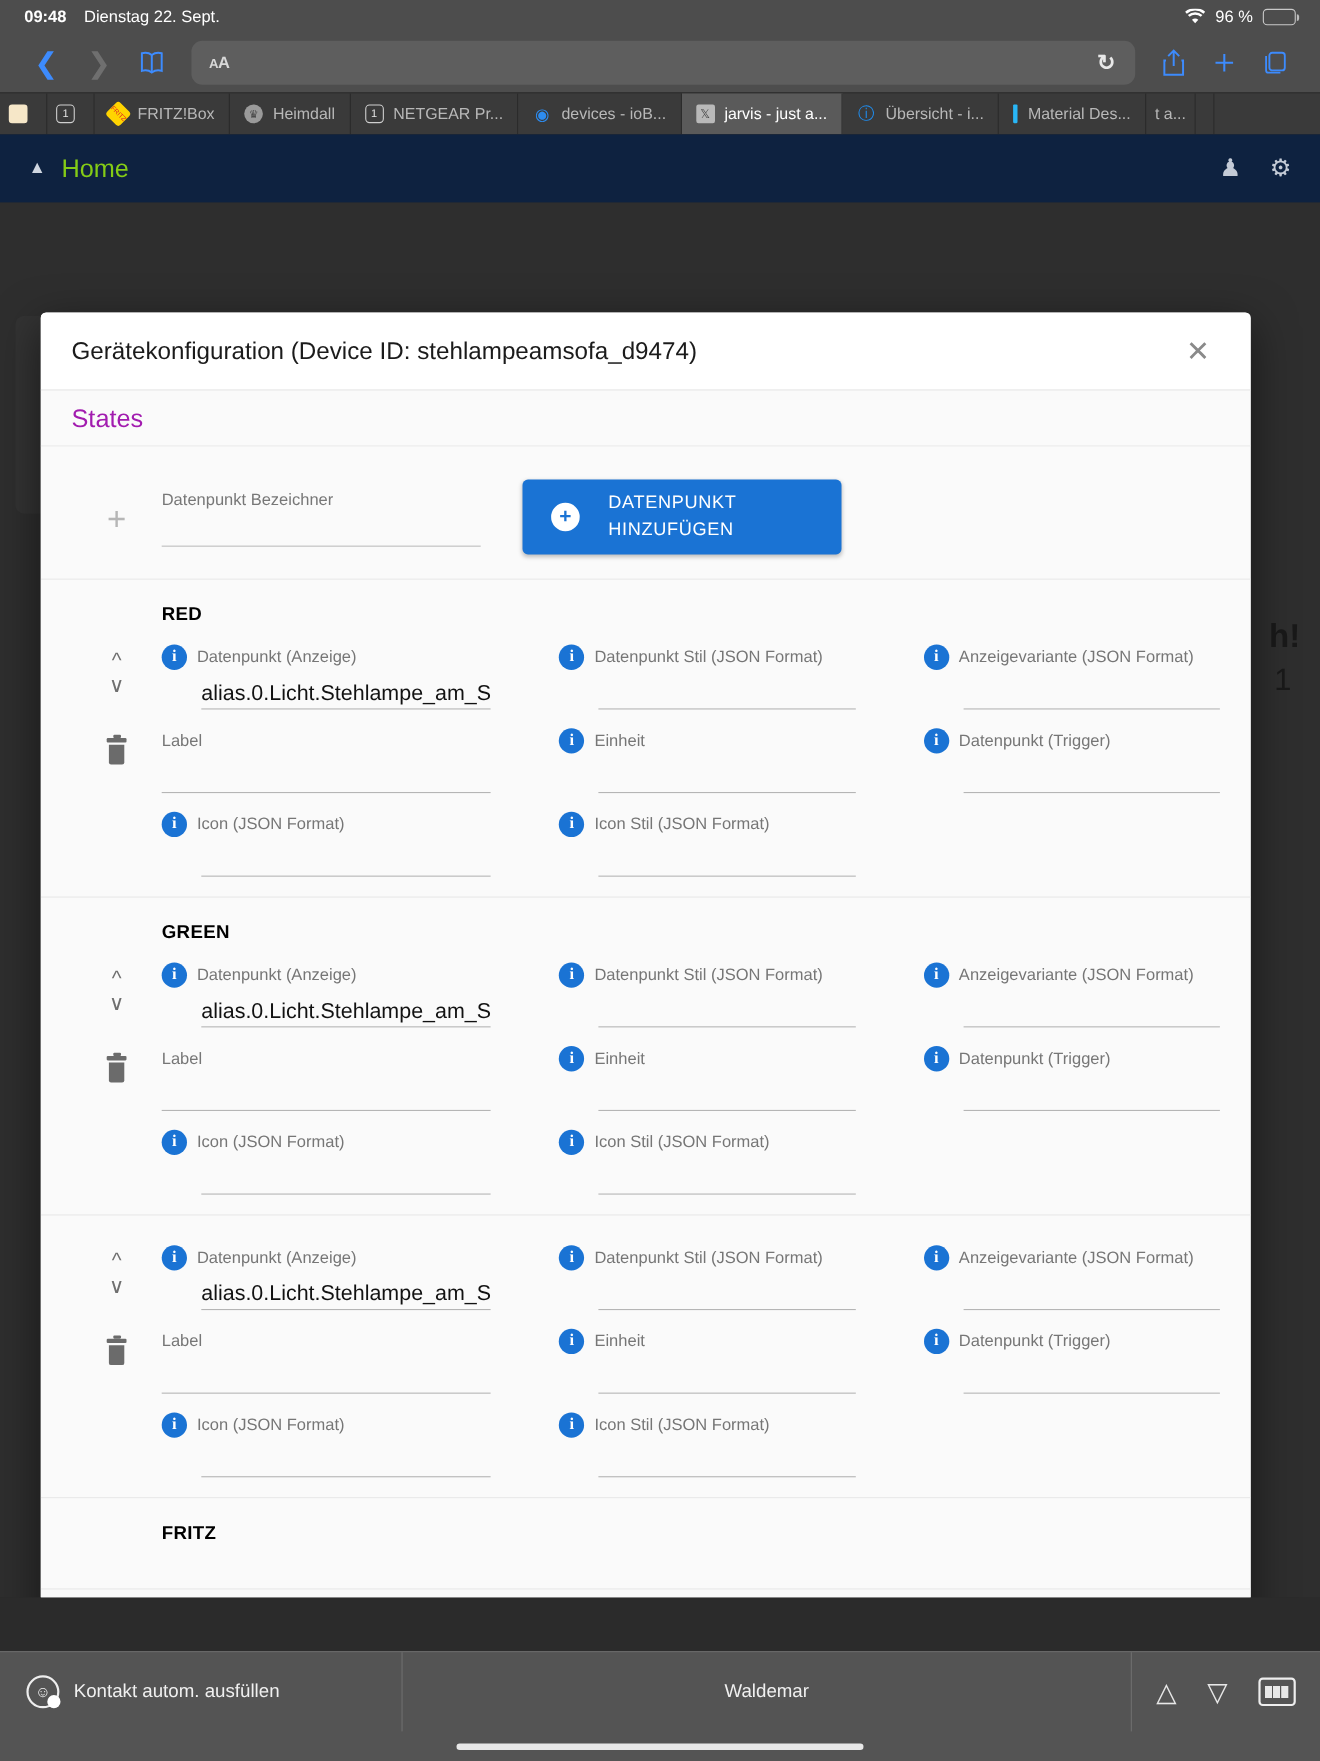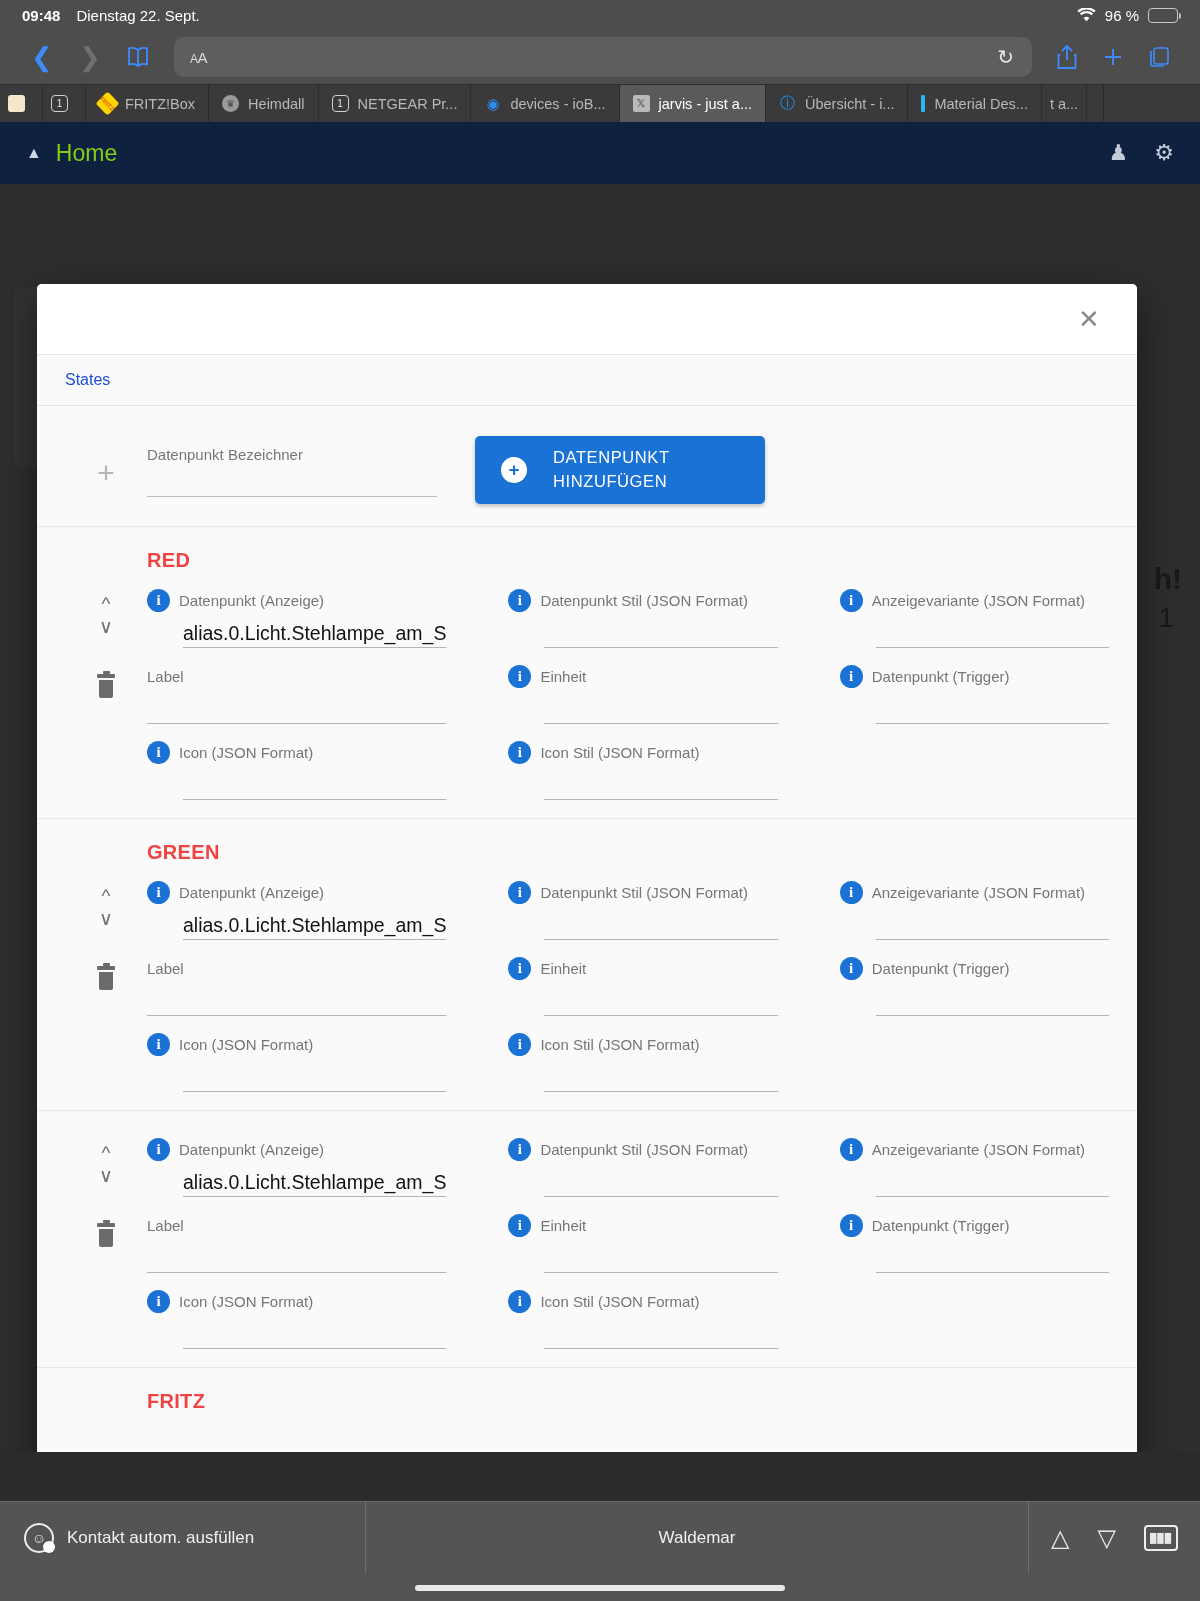--- a/index.html
+++ b/index.html
@@ -39,21 +39,21 @@
     display: flex; align-items: center; padding: 0 20px; gap: 4px;
   }
   .nav-btn {
     width: 44px; height: 44px; display:flex; align-items:center; justify-content:center;
     color:#3d8bfd; font-size: 26px;
   }
   .nav-btn.disabled { color: #6f6f6f; }
   .nav-btn.book { color:#3d8bfd; }
   .url-field {
     flex: 1; height: 40px; background: #5e5e5e; border-radius: 10px;
-    display:flex; align-items:center; position: relative; margin: 0 10px;
+    display:flex; align-items:center; position: relative; margin: 0 10px; font-weight: bold;
   }
   .aa-label { position:absolute; left:16px; color:#d8d8d8; font-size:15px; letter-spacing:-0.5px;}
   .aa-label .small { font-size: 12px; }
   .url-text {
     flex:1; text-align:center; color:#f2f2f2; font-size:17px;
   }
   .reload-icon { position:absolute; right:18px; color:#e8e8e8; font-size:20px; }
   .tb-icon { width:42px; height:42px; display:flex; align-items:center; justify-content:center; color:#3d8bfd;}
 
   
@@ -110,21 +110,21 @@
   }
   .dlg-title { font-size: 22px; color:#1b1b1b; font-weight:400; }
   .dlg-close {
     margin-left:auto; width:40px; height:40px; display:flex; align-items:center; justify-content:center;
     color:#8a8a8a; font-size:26px; font-weight:300;
   }
   .dlg-tabs {
     height: 52px; background:#fafafa; border-top:1px solid #e6e6e6; border-bottom:1px solid #e6e6e6;
     display:flex; align-items:center; padding: 0 28px; flex:none;
   }
-  .dlg-tab { color:#1d4ed8; font-size:16px; }
+  .dlg-tab { color:#a21caf; font-size:23px; }
 
   .dlg-body { flex:1; background:#fafafa; overflow:hidden; position:relative; }
 
   
   .add-row {
     display:flex; align-items:flex-start; padding: 26px 28px 22px 28px;
     border-bottom:1px solid #e8e8e8; gap: 0;
   }
   .ctrl-col { width: 82px; flex:none; display:flex; flex-direction:column; align-items:center; }
   .plus-big { color:#b6b6b6; font-size:30px; line-height:1; margin-top:26px; font-weight:300;}
@@ -140,21 +140,21 @@
     box-shadow: 0 2px 4px rgba(0,0,0,.25);
   }
   .add-btn .circ {
     width:26px; height:26px; border-radius:50%; background:#fff; color:#1a73d4;
     display:flex; align-items:center; justify-content:center; font-size:19px; font-weight:700; flex:none;
   }
   .add-btn .lbl { font-size:16.5px; letter-spacing:.6px; line-height:1.45; }
 
   
   .state-group { padding: 14px 28px 18px 28px; border-bottom:1px solid #e8e8e8; }
-  .state-title { font-size:20px; font-weight:700; color:#ef4444; margin: 8px 0 4px 82px; letter-spacing:.3px;}
+  .state-title { font-size:17px; font-weight:700; color:#000000; margin: 8px 0 4px 82px; letter-spacing:.3px;}
   .state-body { display:flex; }
   .arrows { display:flex; flex-direction:column; align-items:center; gap:4px; padding-top:18px; }
   .chev { color:#6f6f6f; font-size:19px; line-height:1; }
   .trash {
     margin-top: 38px; width:22px; height:24px; position:relative;
   }
   .trash .lid { position:absolute; top:0; left:2px; width:18px; height:4px; background:#6b6b6b; border-radius:1px;}
   .trash .lid::before{content:"";position:absolute;left:6px;top:-3px;width:7px;height:3px;background:#6b6b6b;border-radius:1px;}
   .trash .can { position:absolute; top:6px; left:4px; width:14px; height:18px; background:#6b6b6b; border-radius:0 0 2px 2px;}
 
@@ -308,20 +308,21 @@
   <div class="bg-card">
     <div class="sw"></div>
     <div class="ln"></div>
   </div>
   <div class="bg-right-text">h!</div>
   <div class="bg-right-num">1</div>
 
   <div class="dialog">
 
     <div class="dlg-header">
+      <span class="dlg-title">Gerätekonfiguration (Device ID: stehlampeamsofa_d9474)</span>
       <span class="dlg-close">✕</span>
     </div>
 
     <div class="dlg-tabs">
       <span class="dlg-tab">States</span>
     </div>
 
     <div class="dlg-body">
 
       <div class="add-row">

